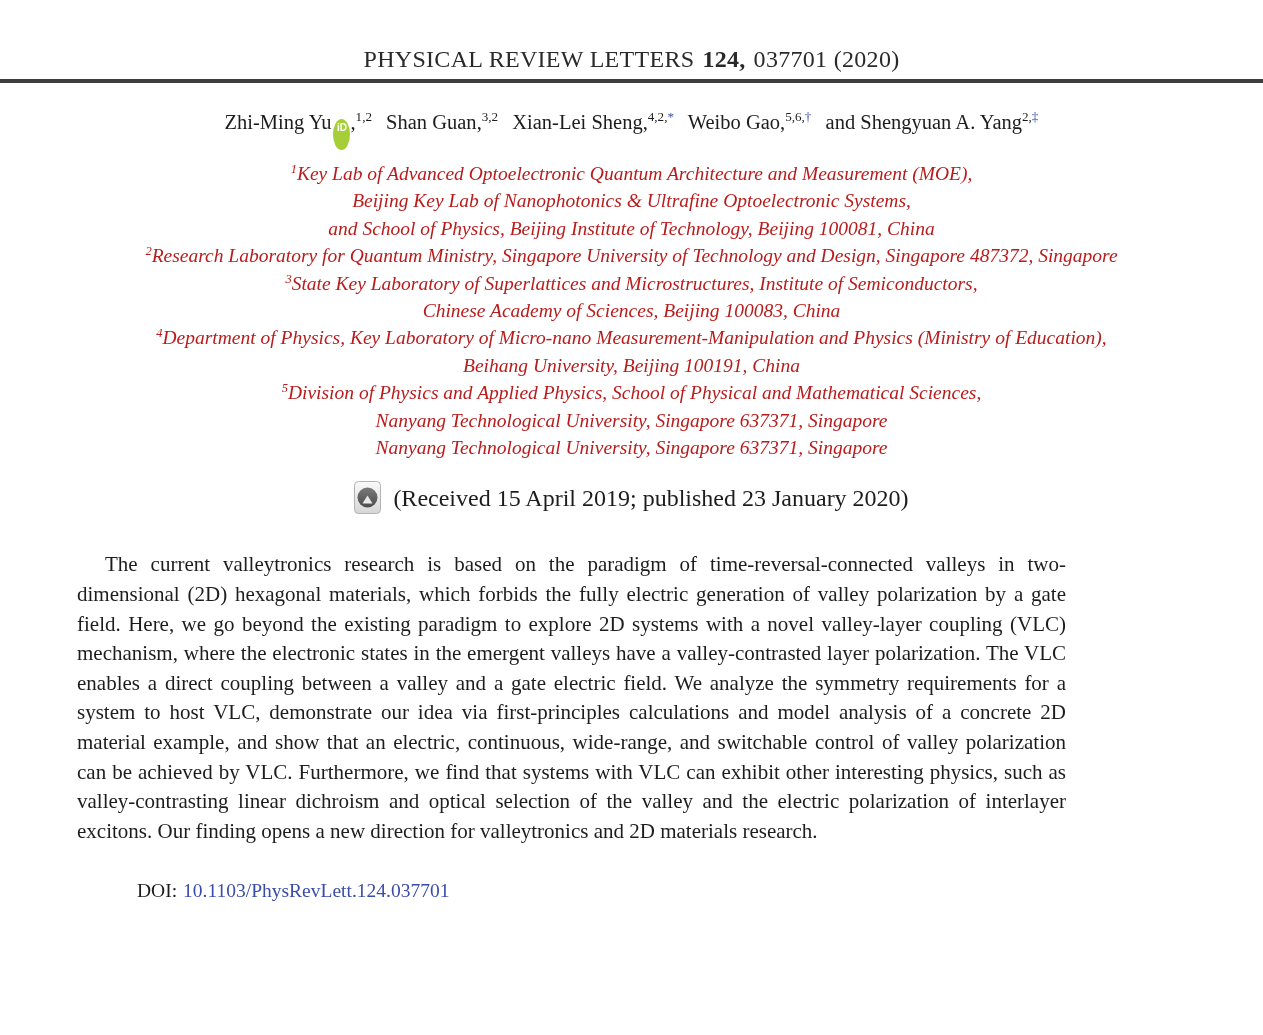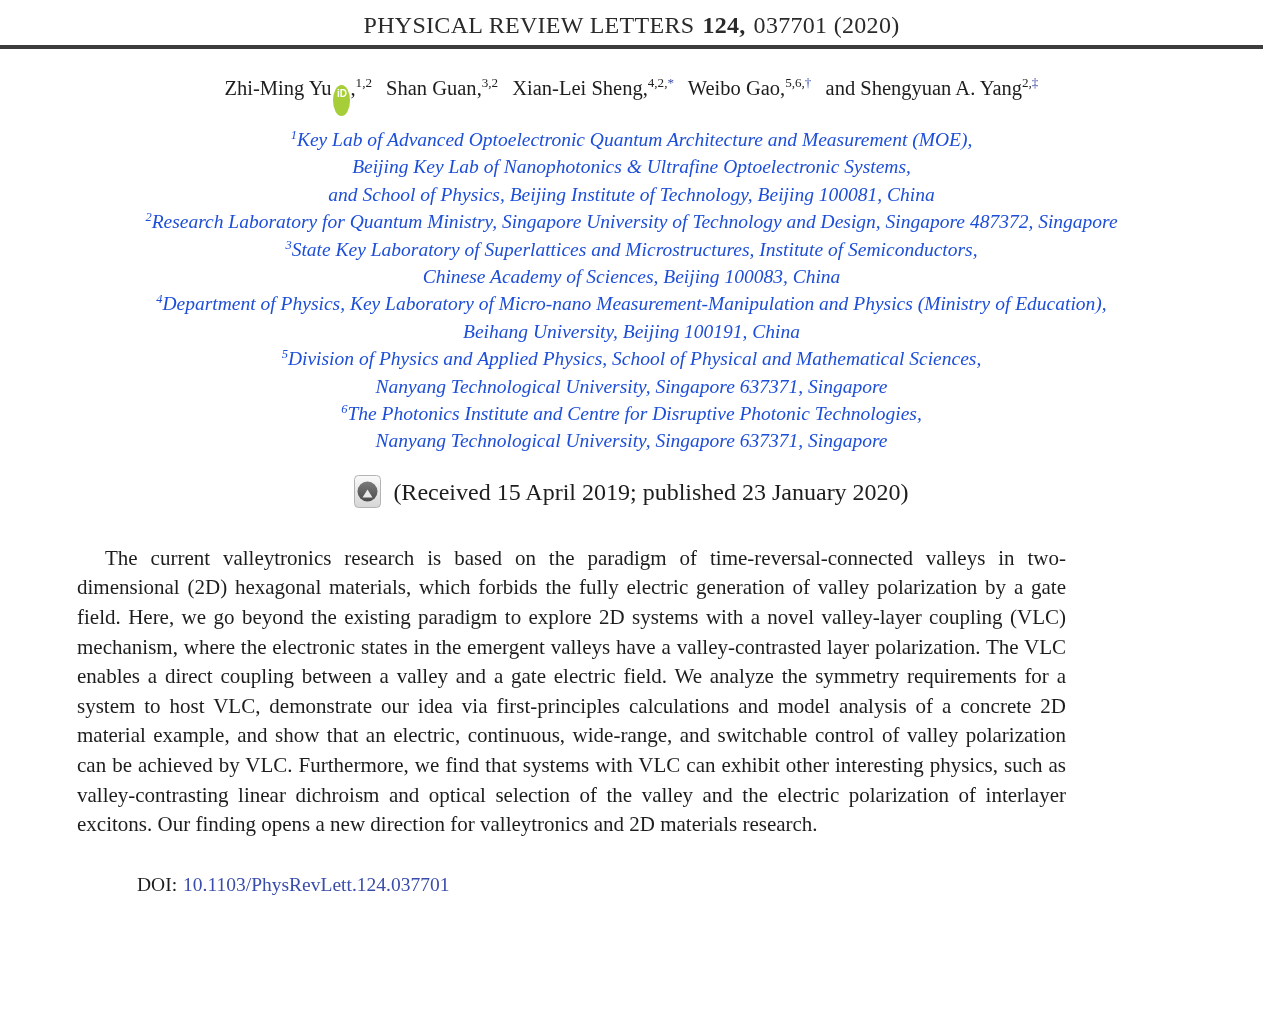--- a/index.html
+++ b/index.html
@@ -10,20 +10,21 @@
     color: #1d1d1d;
     font-family: "Liberation Serif", "DejaVu Serif", serif;
     overflow: hidden;
   }
   .journal-line {
     text-align: center;
     padding-top: 12px;
     font-size: 24px;
     letter-spacing: 0.3px;
     color: #2a2a2a;
+    margin-top: 34px;
   }
   .journal-line .bold { font-weight: bold; }
   .journal-line span { margin: 0 4px; }
   .double-rule {
     margin-top: 6px;
     height: 2px;
     border-top: 2px solid #3d3d3d;
     border-bottom: 2px solid #3d3d3d;
     width: 100%;
   }
@@ -60,21 +61,21 @@
     line-height: 17px;
     vertical-align: -2px;
     margin-left: 2px;
   }
   .affiliations {
     margin-top: 10px;
     text-align: center;
     font-style: italic;
     font-size: 19.5px;
     line-height: 27.4px;
-    color: #1d4ed8;
+    color: #b91c1c;
   }
   .received-line {
     margin-top: 20px;
     text-align: center;
     font-size: 24px;
   }
   .crossmark {
     display: inline-block;
     vertical-align: middle;
     margin-right: 12px;
@@ -123,21 +124,20 @@
     <div><sup class="affil-sup">1</sup><span>Key Lab of Advanced Optoelectronic Quantum Architecture and Measurement (MOE),</span></div>
     <div><span>Beijing Key Lab of Nanophotonics &amp; Ultrafine Optoelectronic Systems,</span></div>
     <div><span>and School of Physics, Beijing Institute of Technology, Beijing 100081, China</span></div>
     <div><sup class="affil-sup">2</sup><span>Research Laboratory for Quantum Ministry, Singapore University of Technology and Design, Singapore 487372, Singapore</span></div>
     <div><sup class="affil-sup">3</sup><span>State Key Laboratory of Superlattices and Microstructures, Institute of Semiconductors,</span></div>
     <div><span>Chinese Academy of Sciences, Beijing 100083, China</span></div>
     <div><sup class="affil-sup">4</sup><span>Department of Physics, Key Laboratory of Micro-nano Measurement-Manipulation and Physics (Ministry of Education),</span></div>
     <div><span>Beihang University, Beijing 100191, China</span></div>
     <div><sup class="affil-sup">5</sup><span>Division of Physics and Applied Physics, School of Physical and Mathematical Sciences,</span></div>
     <div><span>Nanyang Technological University, Singapore 637371, Singapore</span></div>
-    <div><sup class="affil-sup">6</sup><span>The Photonics Institute and Centre for Disruptive Photonic Technologies,</span></div>
     <div><span>Nanyang Technological University, Singapore 637371, Singapore</span></div>
   </div>
 
   <div class="received-line">
     <span class="crossmark">
       <svg width="27" height="33" viewBox="0 0 27 33">
         <defs>
           <linearGradient id="cmBg" x1="0" y1="0" x2="0" y2="1">
             <stop offset="0" stop-color="#fafafa"></stop>
             <stop offset="1" stop-color="#d6d6d6"></stop>

